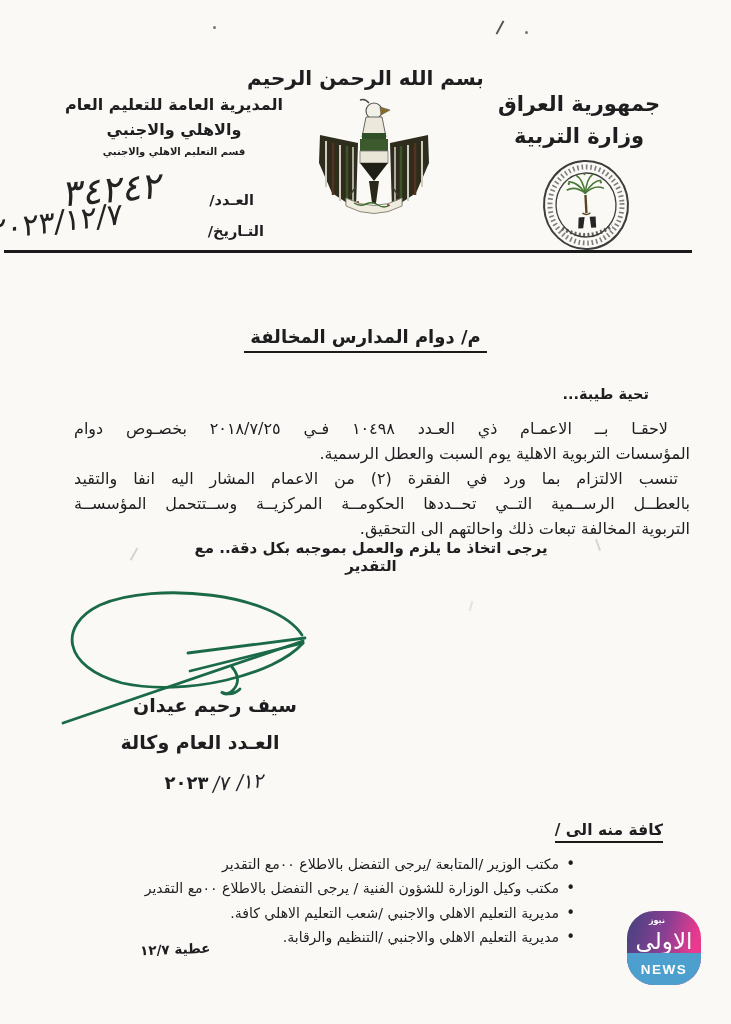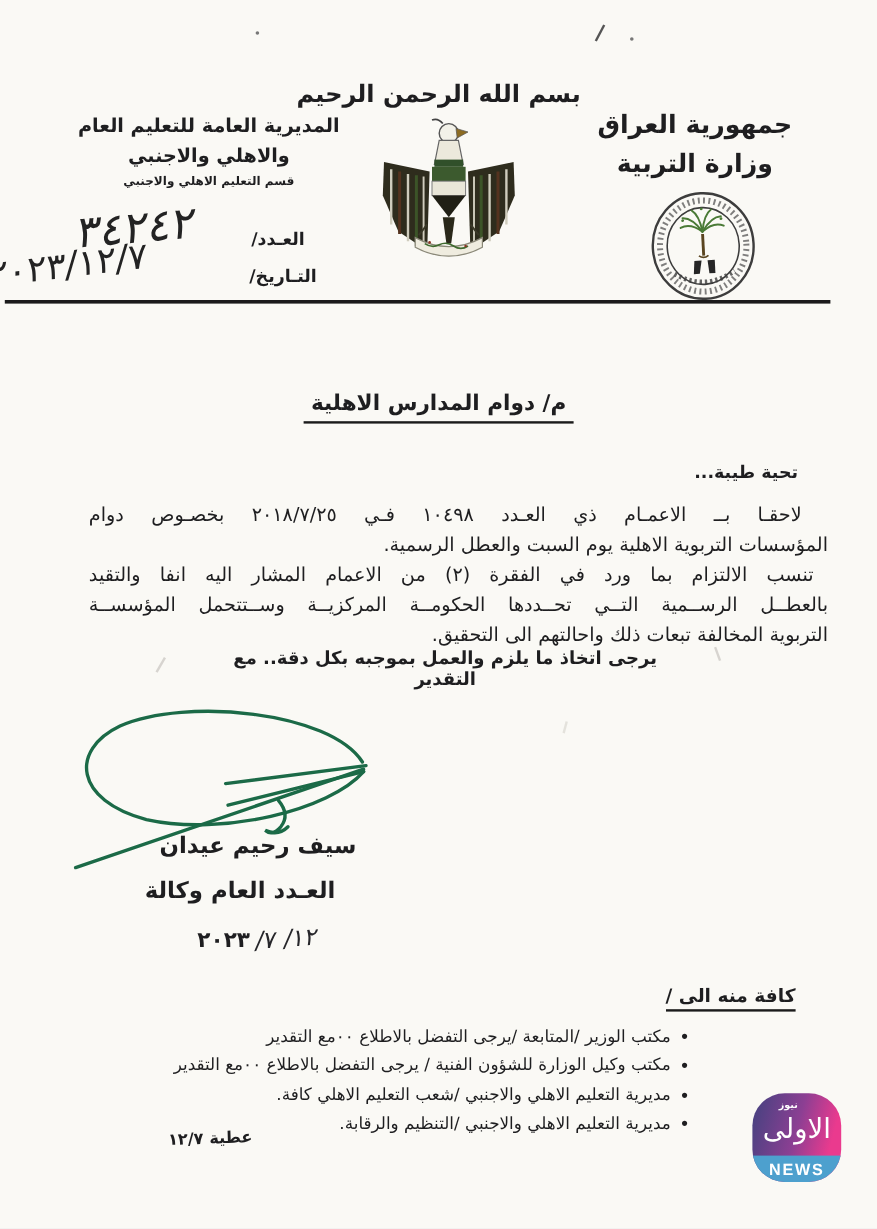--- a/index.html
+++ b/index.html
@@ -23,21 +23,21 @@
   .lbl{font-weight:700;font-size:14.5px;}
   .hand{transform:rotate(-5deg) skewX(-11deg);color:#232323;}
   .hand-number{left:64px;top:168px;font-size:37px;letter-spacing:5px;}
   .hand-date{left:-10px;top:204px;font-size:30px;letter-spacing:2px;transform:rotate(-7deg) skewX(-7deg);}
   .rule{left:4px;top:250px;width:688px;height:3px;background:#1b1b1b;}
   
   .to-line{left:0;right:0;top:286px;text-align:center;font-size:18.5px;font-weight:700;}
   .subject-wrap{left:0;right:0;top:326px;text-align:center;}
   .subject{display:inline-block;font-size:18px;font-weight:700;border-bottom:2.2px solid #1b1b1b;padding:0 6px 4px;}
   
-  .greeting{right:66px;top:386px;font-size:14.5px;font-weight:700;}
+  .greeting{right:82px;top:386px;font-size:14.5px;font-weight:700;}
   .paras{left:74px;right:41px;top:416px;direction:rtl;font-size:16px;line-height:25px;}
   .pline{text-align:right;}
   .just{text-align:justify;text-align-last:justify;}
   .ind1{padding-right:22px;}
   .ind2{padding-right:12px;}
   .closing{left:176px;width:390px;top:539px;text-align:center;font-size:15px;font-weight:700;}
   
   .sig-svg{left:40px;top:583px;}
   .sig-name{left:110px;top:694px;width:210px;text-align:center;font-size:19px;font-weight:700;}
   .sig-title{left:100px;top:731px;width:200px;text-align:center;font-size:19px;font-weight:700;}
@@ -49,21 +49,21 @@
   .cc-list{right:156px;top:852px;direction:rtl;list-style:none;margin:0;padding:0;font-size:14px;line-height:24.3px;white-space:nowrap;}
   .cc-list li{position:relative;padding-right:16px;}
   .blt{position:absolute;right:0;top:0;font-size:15px;}
   .margin-note{left:140px;top:941px;font-size:13.5px;font-weight:700;transform:rotate(-2deg);}
   
   .news-logo{left:627px;top:911px;width:74px;height:74px;border-radius:27px;overflow:hidden;
     background:linear-gradient(105deg,#42427f 0%,#8c3f93 48%,#ea3a8e 82%);}
   .logo-top{position:relative;height:52px;display:flex;align-items:center;justify-content:center;}
   .logo-word{color:#fff;font-weight:400;font-size:23px;margin-top:8px;}
   .logo-small{position:absolute;top:5px;left:22px;color:#fff;font-size:8px;font-weight:700;}
-  .logo-band{position:absolute;bottom:0;left:0;width:100%;height:22px;background:#4da0ce;
+  .logo-band{position:absolute;bottom:0;left:0;width:100%;height:32px;background:#4da0ce;
     display:flex;align-items:center;justify-content:center;}
   .logo-band span{color:#fff;font-weight:700;font-size:13.5px;letter-spacing:1.5px;
     font-family:"Liberation Sans",sans-serif;}
 </style>
 </head>
 <body>
 
 <div class="page">
 
   <div class="abs dot" style="left:213px;top:26px;"></div>
@@ -144,21 +144,21 @@
   </div>
 
   <div class="abs lbl rtl" style="right:477px;top:192px;">العـدد/</div>
   <div class="abs hand hand-number rtl">٣٤٢٤٢</div>
   <div class="abs lbl rtl" style="right:467px;top:223px;">التـاريخ/</div>
   <div class="abs hand hand-date rtl">٢٠٢٣/١٢/٧</div>
 
   <div class="abs rule"></div>
 
   <div class="abs subject-wrap">
-    <span class="subject rtl">م/ دوام المدارس الاهلية</span>
+    <span class="subject rtl">م/ دوام المدارس المخالفة</span>
   </div>
 
   <div class="abs greeting rtl">تحية طيبة...</div>
   <div class="abs paras">
     <div class="pline just ind1">لاحقـا بــ الاعمـام ذي العـدد ١٠٤٩٨ فـي ٢٠١٨/٧/٢٥ بخصـوص دوام</div>
     <div class="pline">المؤسسات التربوية الاهلية يوم السبت والعطل الرسمية.</div>
     <div class="pline just ind2">تنسب الالتزام بما ورد في الفقرة (٢) من الاعمام المشار اليه انفا والتقيد</div>
     <div class="pline just">بالعطــل الرســمية التــي تحــددها الحكومــة المركزيــة وســتتحمل المؤسســة</div>
     <div class="pline">التربوية المخالفة تبعات ذلك واحالتهم الى التحقيق.</div>
   </div>

